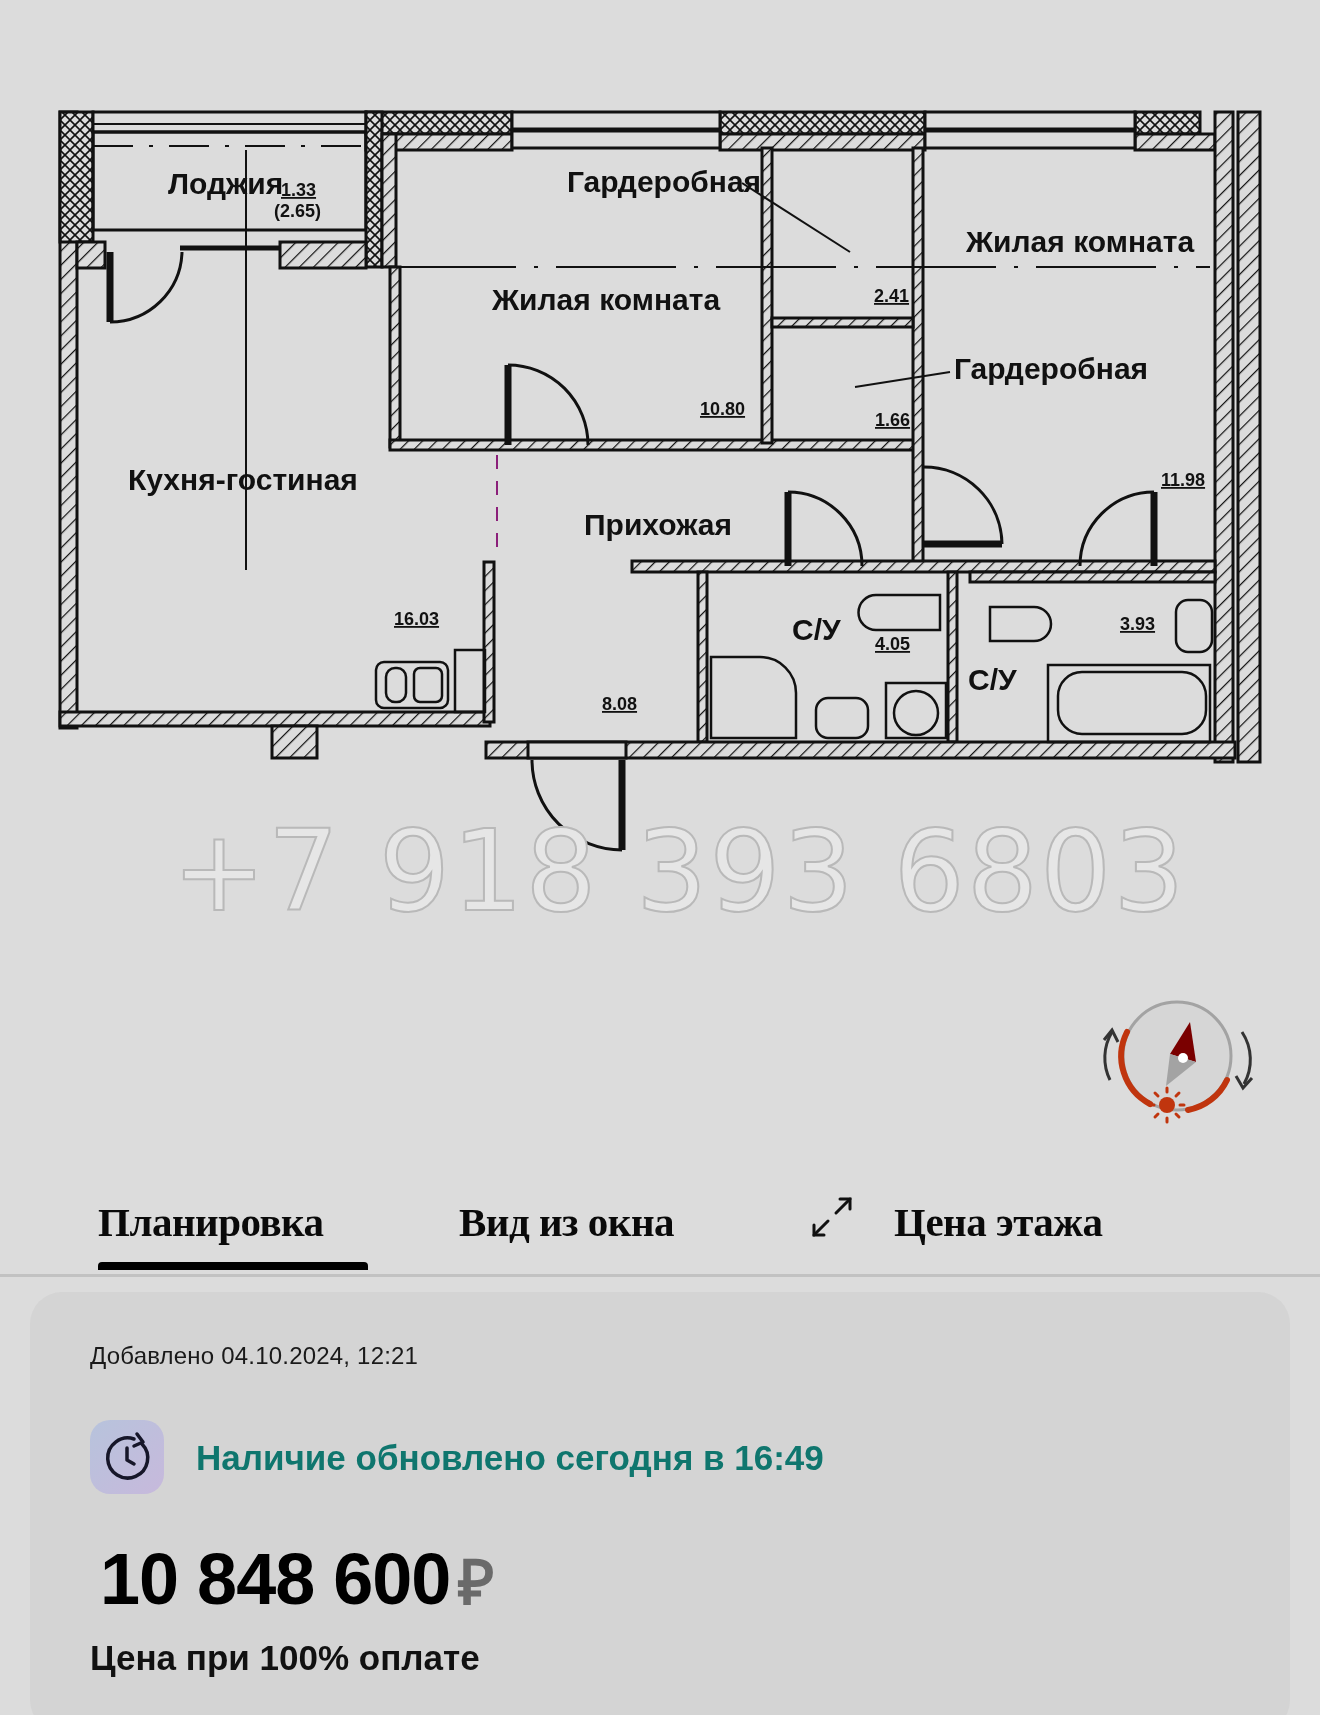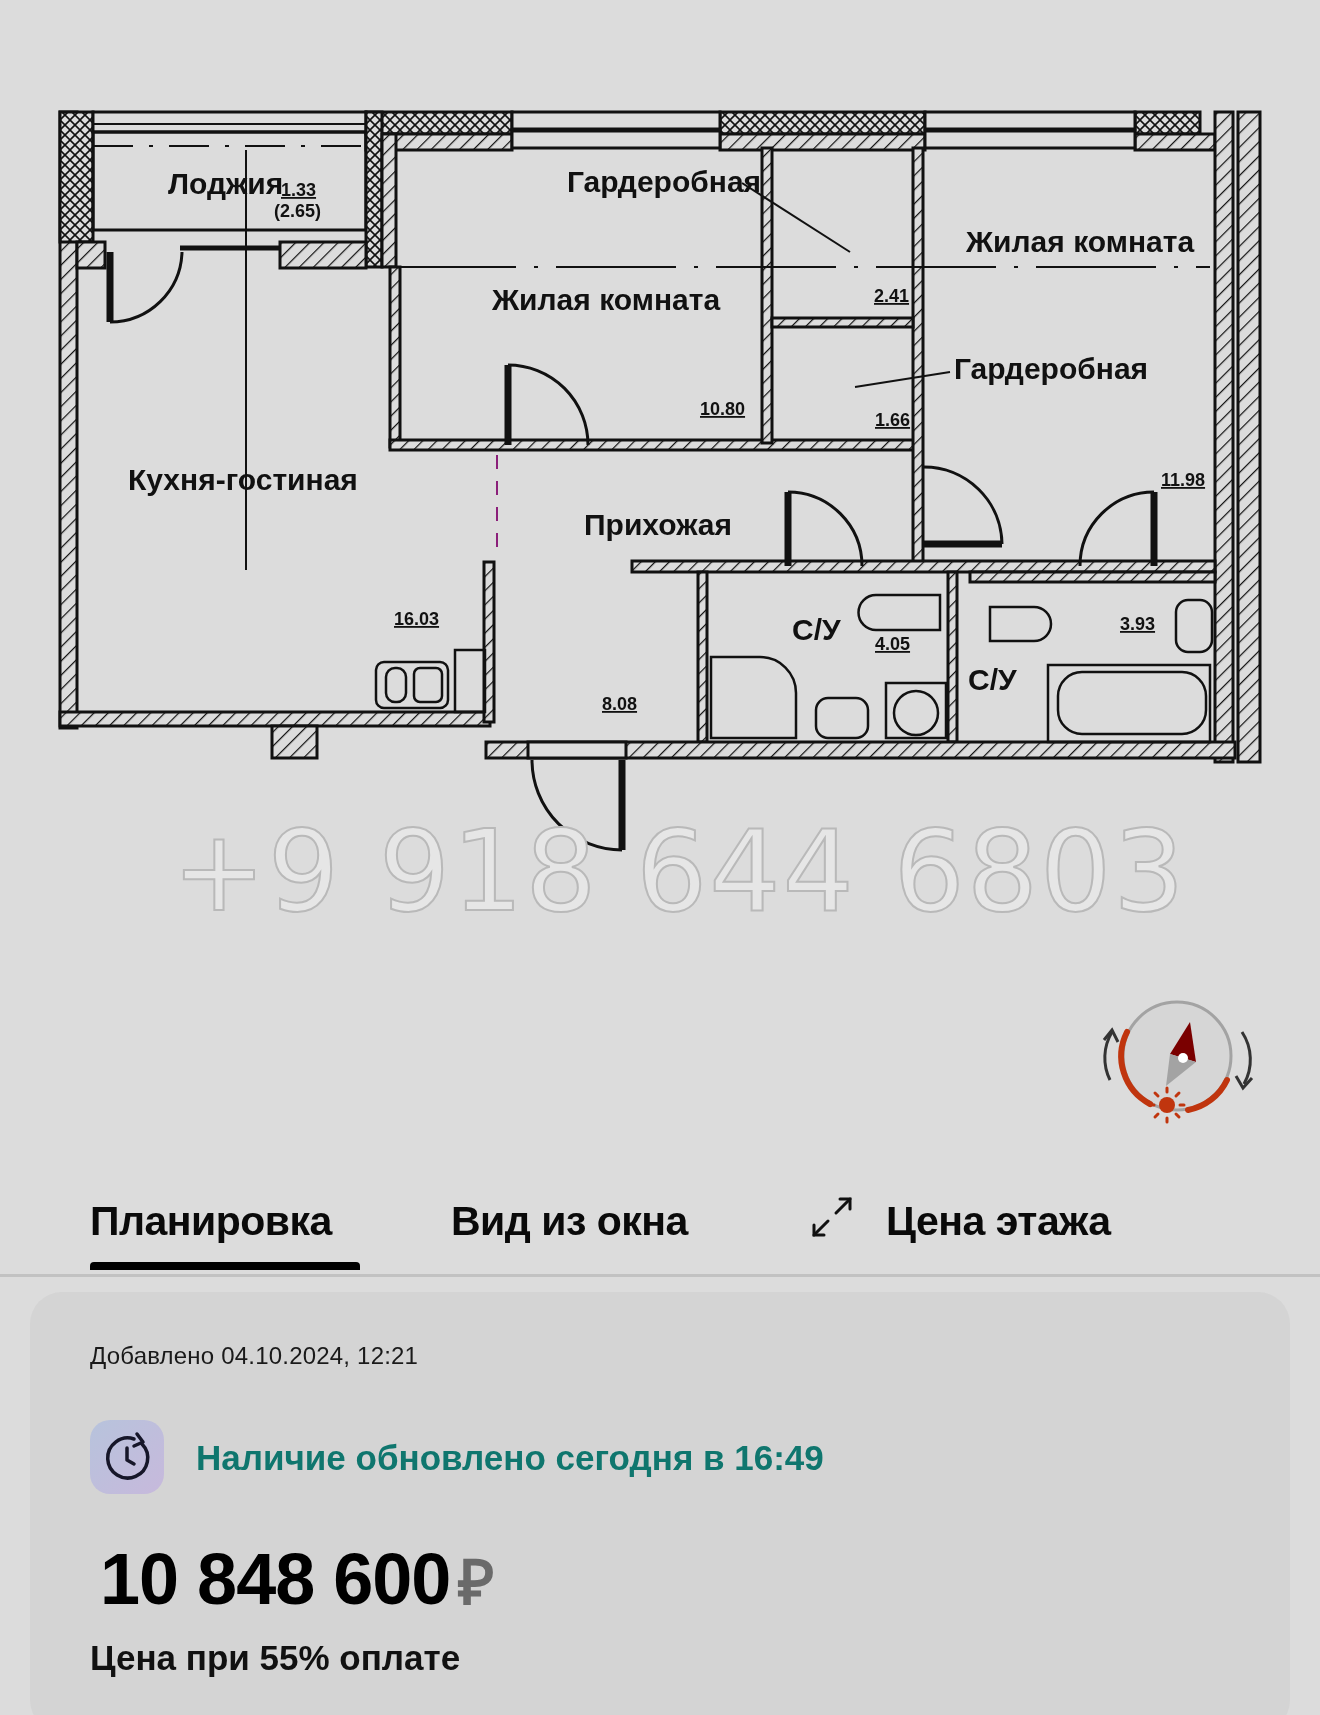--- a/index.html
+++ b/index.html
@@ -9,21 +9,21 @@
     font-family:"Liberation Sans", sans-serif; color:#0a0a0a;
   }
   #plan { position:absolute; left:0; top:0; width:1320px; height:1000px; }
   .plan-label { font-family:"Liberation Sans", sans-serif; font-weight:700; fill:#111; }
   .watermark {
     position:absolute; left:172px; top:815px; width:990px; text-align:center;
     font-family:"DejaVu Sans", sans-serif; font-size:112px; letter-spacing:2px;
     color:#e6e6e6; -webkit-text-stroke:2px #b9b9b9; white-space:nowrap; line-height:1;
   }
   .compass { position:absolute; left:1092px; top:992px; width:170px; height:140px; cursor:pointer; }
-  .tabs { position:absolute; left:0; top:1180px; width:1196px; height:96px; }
+  .tabs { position:absolute; left:8px; top:1180px; width:1196px; height:96px;font-family:Liberation Serif, serif; }
   .tab { position:absolute; top:18px; font-size:41px; font-weight:700; letter-spacing:-0.5px; cursor:pointer; white-space:nowrap; }
   .tab-active-bar { position:absolute; left:90px; top:82px; width:270px; height:8px; background:#000; border-radius:4px 4px 0 0; }
   .divider { position:absolute; left:0; top:1274px; width:1320px; height:3px; background:#c2c2c2; }
   .expand-icon { position:absolute; left:808px; top:1193px; width:48px; height:48px; cursor:pointer; }
   .card {
     position:absolute; left:30px; top:1292px; width:1260px; height:440px;
     background:#d4d4d4; border-radius:32px;
   }
   .added { position:absolute; left:60px; top:50px; font-size:24px; color:#1a1a1a; letter-spacing:0.2px; }
   .refresh-badge {
@@ -153,21 +153,21 @@
     <text x="1161" y="486" font-size="18" text-decoration="underline">11.98</text>
     <text x="584" y="535" font-size="30">Прихожая</text>
     <text x="602" y="710" font-size="18" text-decoration="underline">8.08</text>
     <text x="792" y="640" font-size="30">С/У</text>
     <text x="875" y="650" font-size="18" text-decoration="underline">4.05</text>
     <text x="968" y="690" font-size="30">С/У</text>
     <text x="1120" y="630" font-size="18" text-decoration="underline">3.93</text>
   </g>
 </svg>
 
-<div class="watermark">+9 918 644 6803</div>
+<div class="watermark">+7 918 393 6803</div>
 
 <svg class="compass" viewBox="0 0 170 140" xmlns="http://www.w3.org/2000/svg">
   <circle cx="85" cy="64" r="54" fill="#d6d6d6" stroke="#a3a3a3" stroke-width="3"></circle>
   <path d="M35 40 A 54 54 0 0 0 58 112" fill="none" stroke="#c0350e" stroke-width="6" stroke-linecap="round"></path>
   <path d="M96 118 A 54 54 0 0 0 135 88" fill="none" stroke="#c0350e" stroke-width="6" stroke-linecap="round"></path>
   <polygon points="98,30 104,70 78,62" fill="#7a0000"></polygon>
   <polygon points="78,62 104,70 74,94" fill="#a3a3a3"></polygon>
   <circle cx="91" cy="66" r="5" fill="#fff"></circle>
   <circle cx="75" cy="113" r="8" fill="#c0350e"></circle>
   <g stroke="#c0350e" stroke-width="3" stroke-linecap="round">
@@ -208,14 +208,14 @@
     <svg width="74" height="74" viewBox="0 0 74 74" xmlns="http://www.w3.org/2000/svg">
       <path d="M52 24 A 20 20 0 1 1 44 19" fill="none" stroke="#161629" stroke-width="3.5" stroke-linecap="round"></path>
       <polyline points="47,14 53,22 44,26" fill="none" stroke="#161629" stroke-width="3.5" stroke-linecap="round" stroke-linejoin="round"></polyline>
       <polyline points="37,28 37,40 44,44" fill="none" stroke="#161629" stroke-width="3.5" stroke-linecap="round" stroke-linejoin="round"></polyline>
     </svg>
   </div>
   <div class="refresh-text">Наличие обновлено сегодня в 16:49</div>
   <div class="price">
     <span>10 848 600</span><span class="cur">₽</span>
   </div>
-  <div class="price-note">Цена при 55% оплате</div>
+  <div class="price-note">Цена при 100% оплате</div>
 </div>
 
 </body></html>

